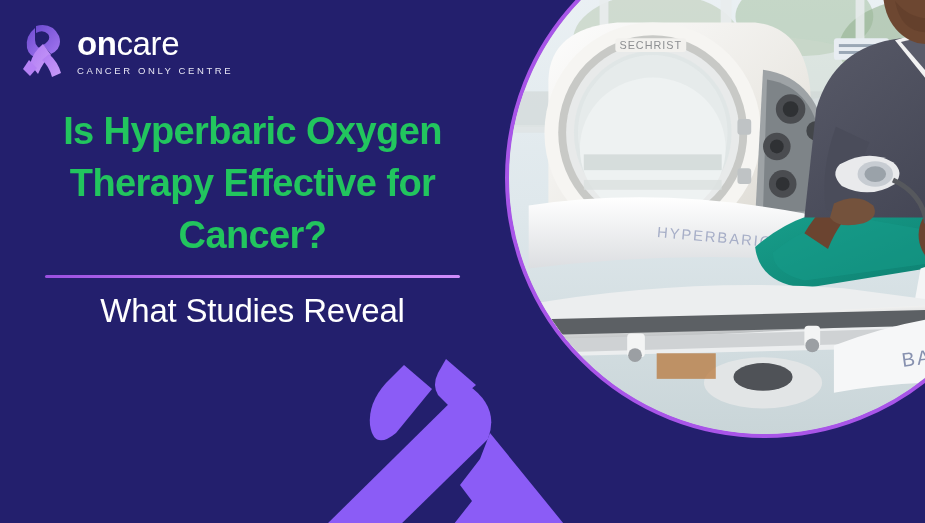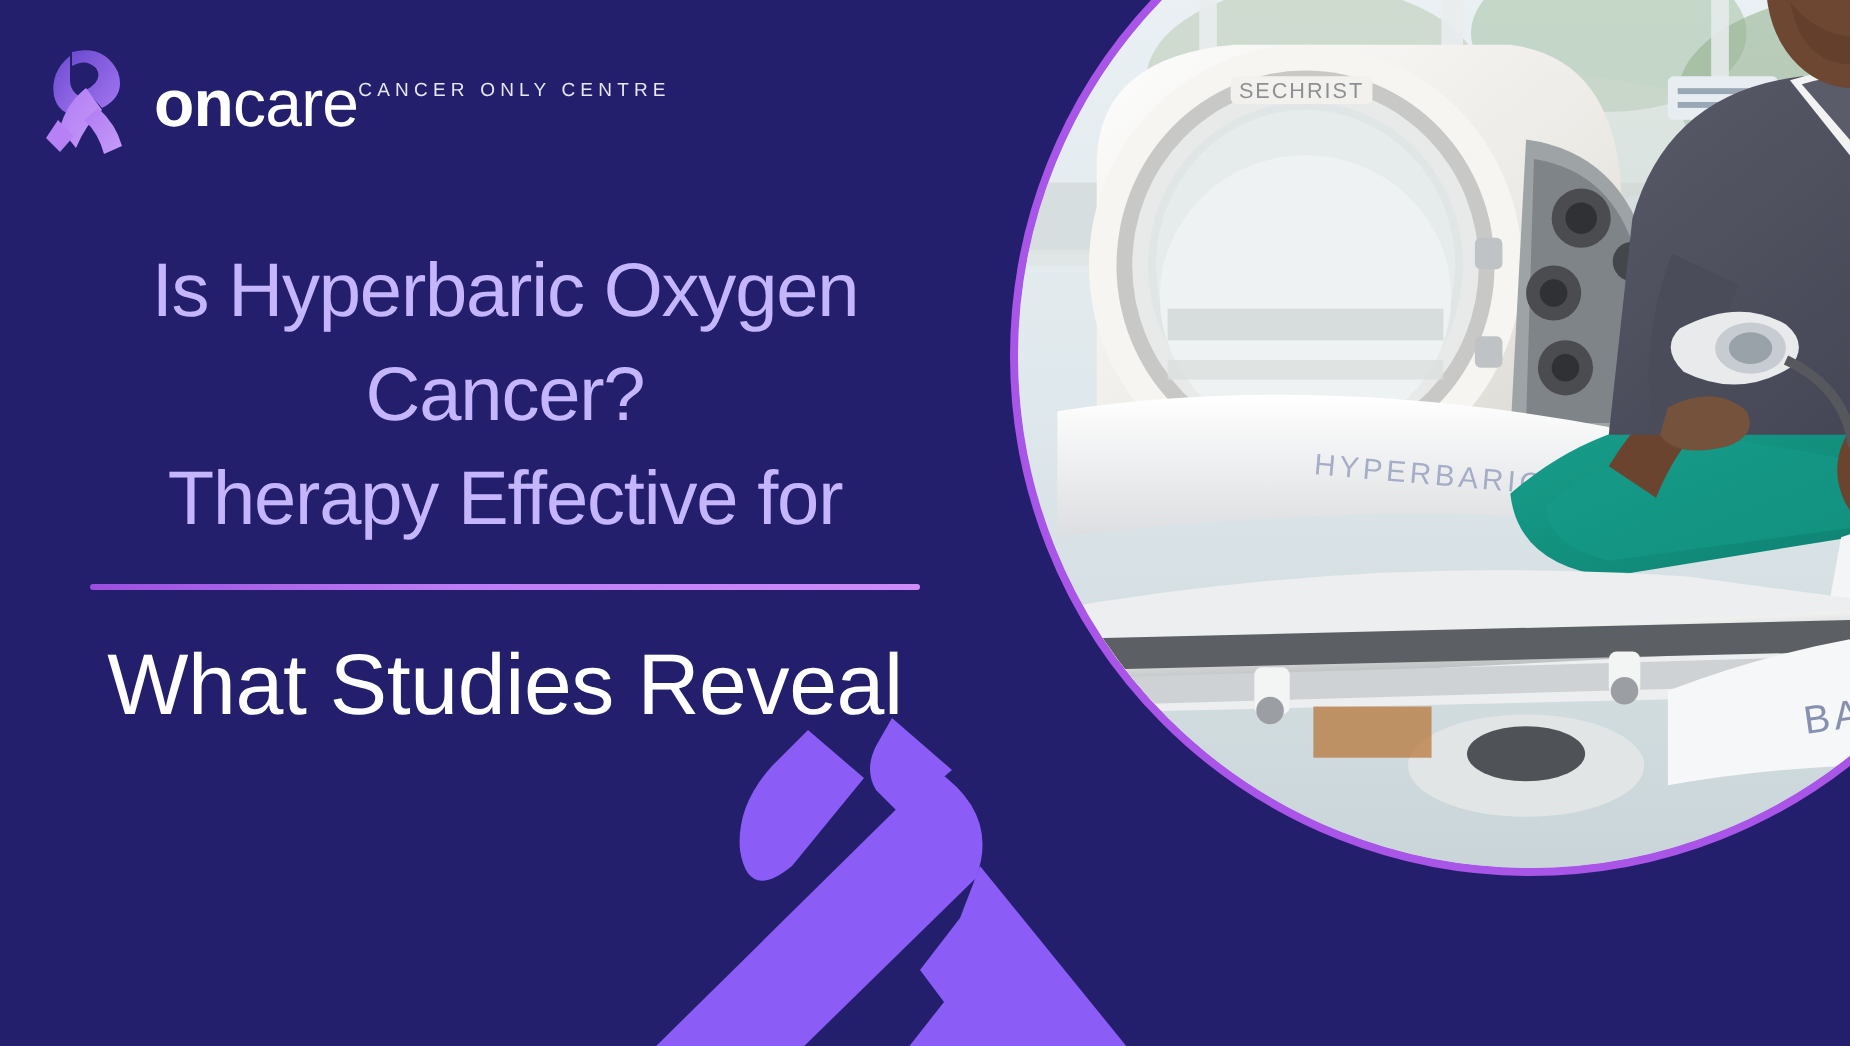--- a/index.html
+++ b/index.html
@@ -54,21 +54,21 @@
   .logo {
     position: absolute;
     left: 21px;
     top: 24px;
     display: flex;
     align-items: center;
     gap: 10px;
     z-index: 5;
   }
   .logo-mark { width: 46px; height: 54px; display: block; }
-  .logo-text { display: flex; flex-direction: row; justify-content: center; }
+  .logo-text { display: flex; flex-direction: column; justify-content: center; }
   .logo-word {
     font-size: 33px;
     letter-spacing: -0.4px;
     line-height: 1;
     color: #ffffff;
     font-weight: 400;
     white-space: nowrap;
   }
   .logo-word .lw-bold { font-weight: 700; }
   .logo-sub {
@@ -83,39 +83,39 @@
   
   .copy {
     position: absolute;
     left: 45px;
     top: 104px;
     width: 415px;
     text-align: center;
     z-index: 5;
   }
   .headline {
-    margin: 16px;
-    color: #c4b5fd;
+    margin: 1px;
+    color: #22c55e;
     font-size: 38px;
     line-height: 52px;
-    font-weight: 400;
+    font-weight: 700;
     letter-spacing: -0.6px;
   }
   .headline .hl-line { display: block; }
   .rule {
     width: 100%;
     height: 3px;
     margin: 14px 0 0 0;
     border-radius: 2px;
     background: linear-gradient(90deg, #9b4fe0 0%, #c07cf5 45%, #cf8bfa 100%);
   }
   .subhead {
-    margin: 27px 0 0 0;
+    margin: 12px 0 0 0;
     color: #ffffff;
-    font-size: 43px;
+    font-size: 33px;
     line-height: 42px;
     font-weight: 300;
     letter-spacing: -0.2px;
   }
 </style>
 </head>
 <body>
 
 <div id="banner">
 
@@ -290,20 +290,20 @@
       <div class="logo-word">
         <span class="lw-bold">on</span><span>care</span>
       </div>
       <div class="logo-sub">CANCER ONLY CENTRE</div>
     </div>
   </div>
 
   <div class="copy">
     <h1 class="headline">
       <span class="hl-line">Is Hyperbaric Oxygen</span>
+      <span class="hl-line">Therapy Effective for</span>
       <span class="hl-line">Cancer?</span>
-      <span class="hl-line">Therapy Effective for</span>
     </h1>
     <div class="rule"></div>
     <p class="subhead">What Studies Reveal</p>
   </div>
 
 </div>
 
 </body></html>

